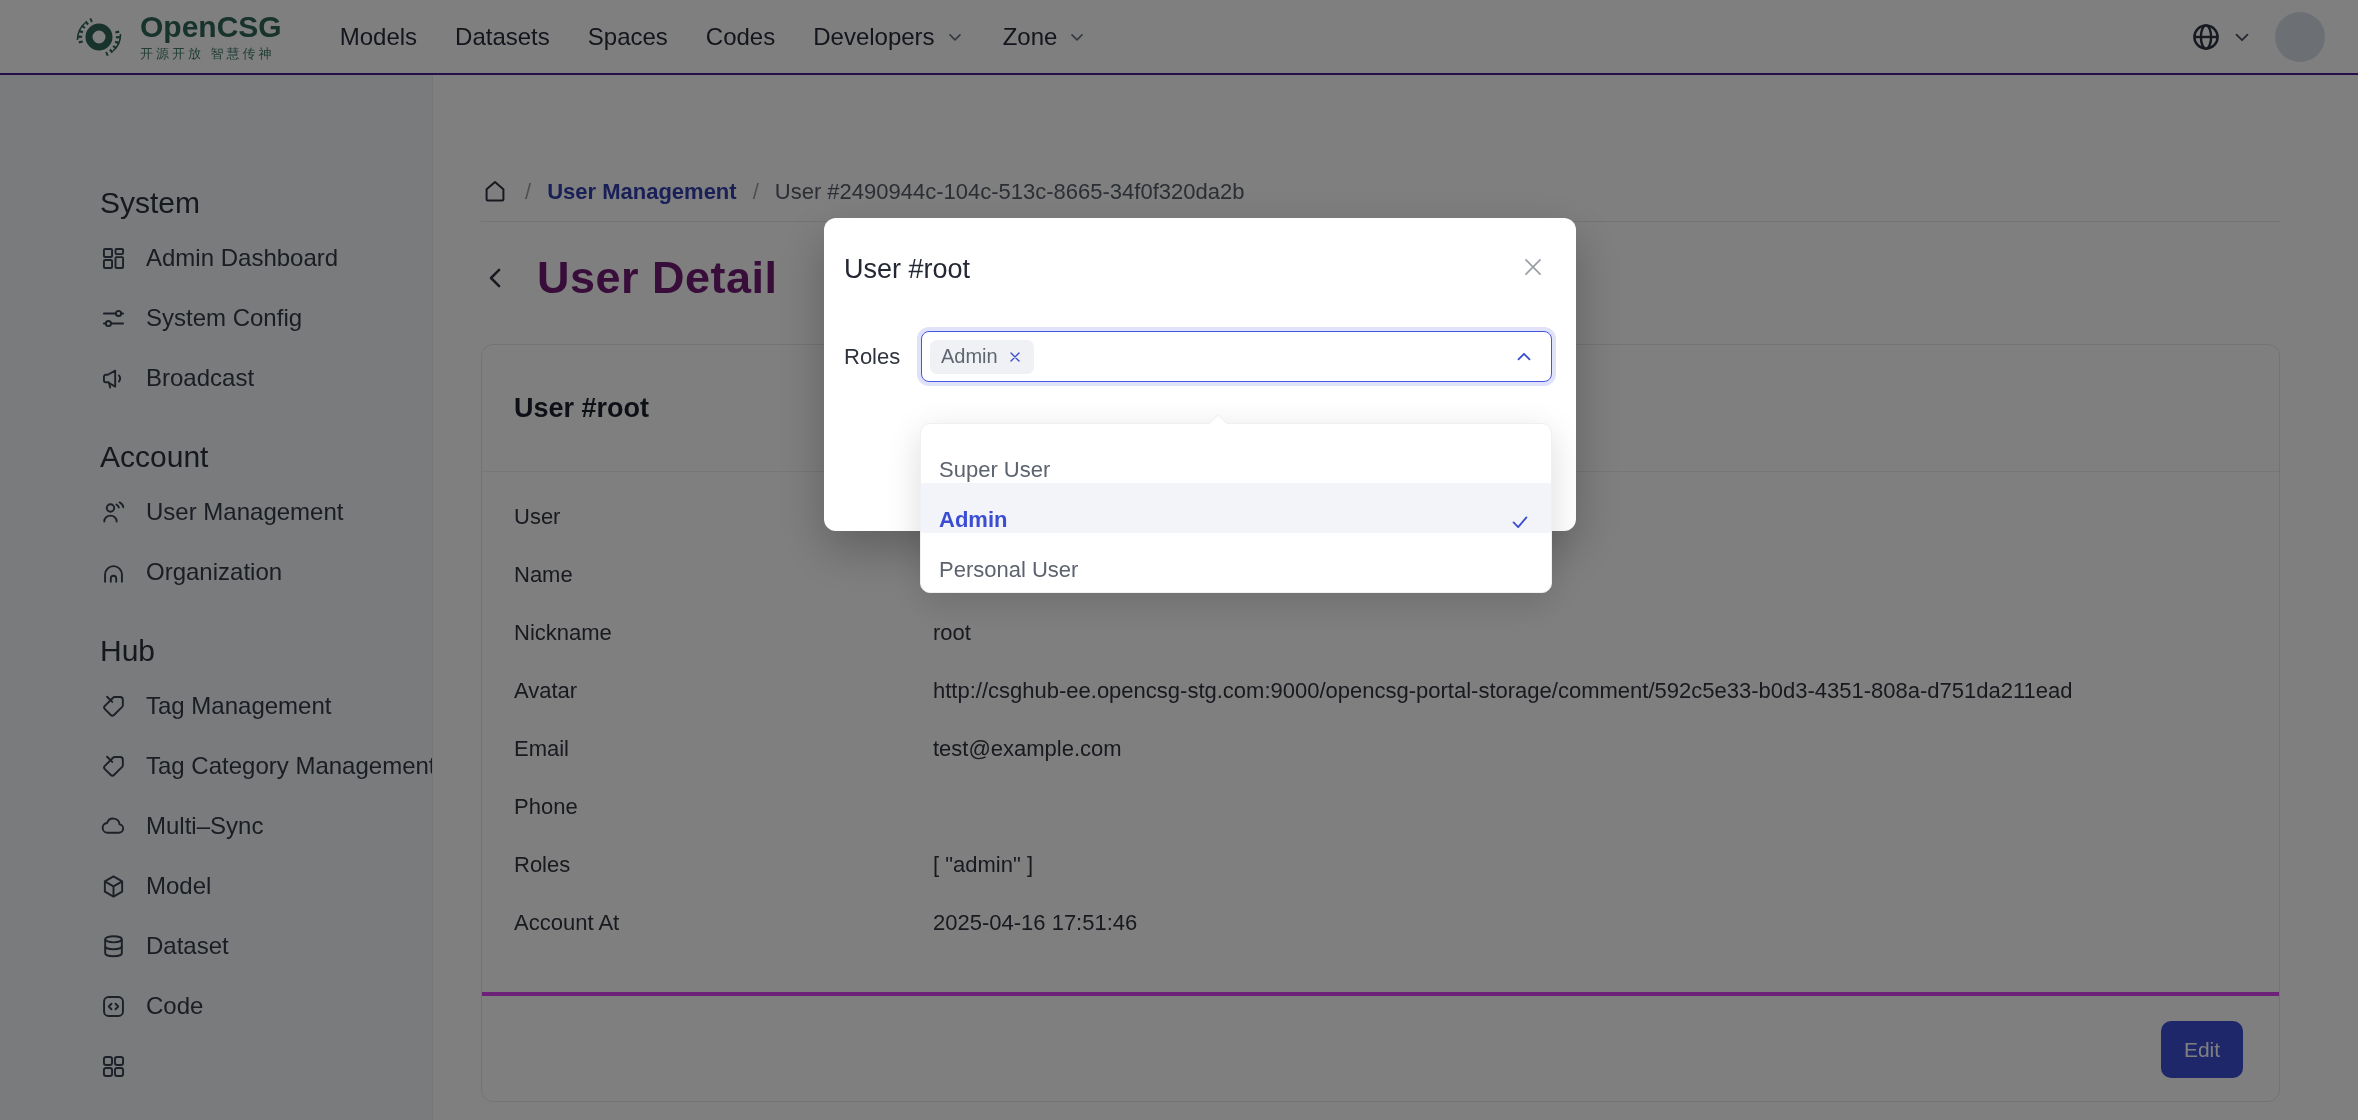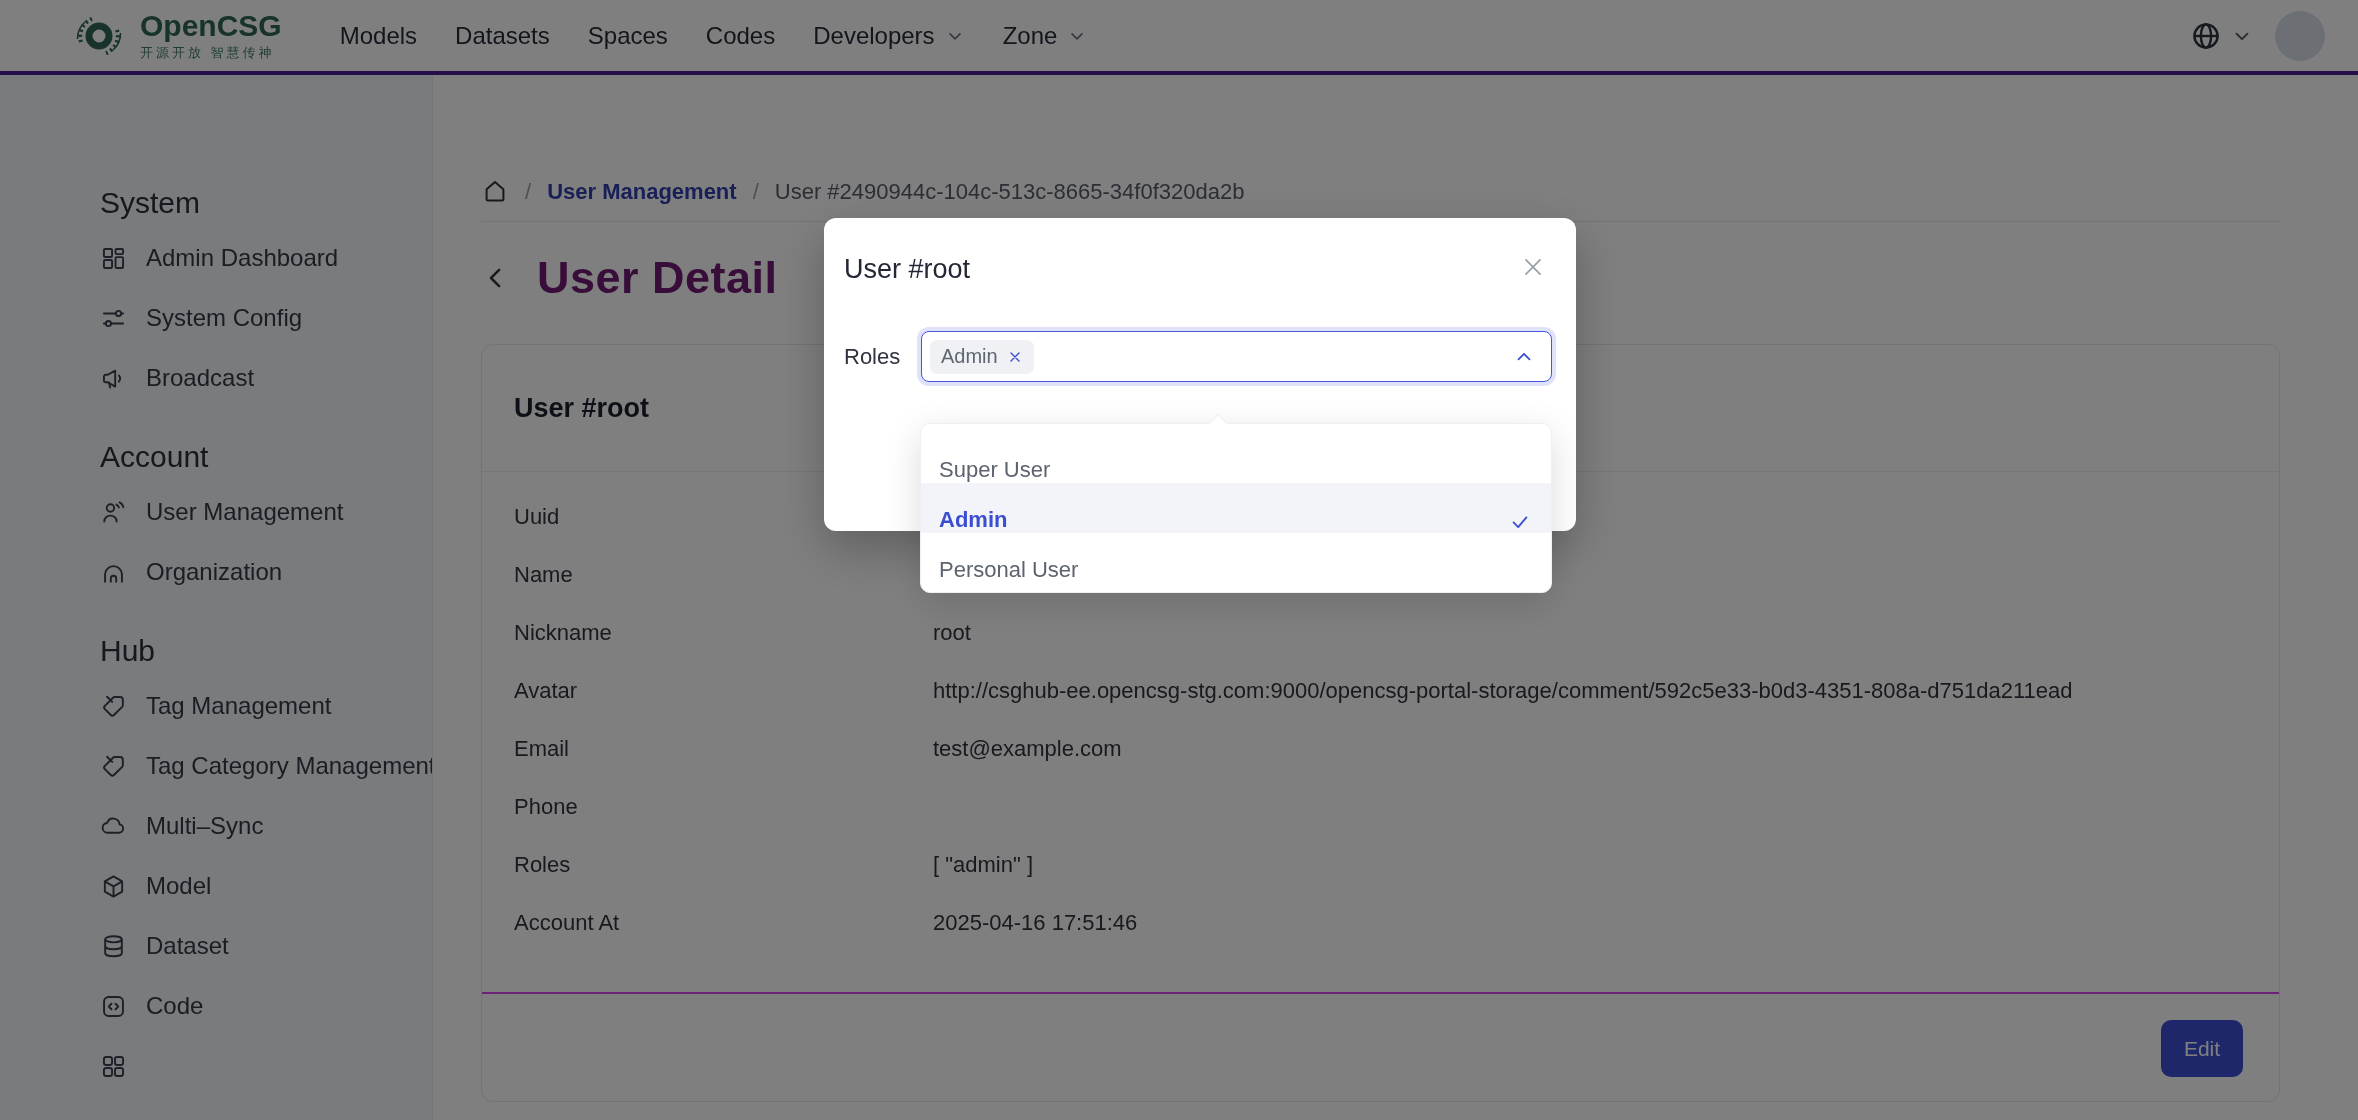--- a/index.html
+++ b/index.html
@@ -10,21 +10,21 @@
     --gray:#5d636e;
     --line:#e7e9ee;
   }
   *{margin:0;padding:0;box-sizing:border-box;}
   html,body{width:2358px;height:1120px;overflow:hidden;background:#fff;
     font-family:"Liberation Sans","DejaVu Sans",sans-serif;color:var(--ink);}
   svg{display:block;}
 
   
   .navbar{height:75px;display:flex;align-items:center;background:#fff;
-    border-bottom:4px solid #4c1d95;padding:0 33px 0 72px;position:relative;z-index:1;}
+    border-bottom:2px solid #4c1d95;padding:0 33px 0 72px;position:relative;z-index:1;}
   .brand{display:flex;align-items:center;gap:14px;cursor:pointer;}
   .brand-text .brand-name{font-size:30px;font-weight:bold;color:var(--brand-green);line-height:32px;}
   .brand-text .brand-tagline{font-size:13px;color:#3f7a6b;letter-spacing:3px;margin-top:2px;}
   .nav-links{display:flex;align-items:center;gap:38px;margin-left:58px;font-size:24px;color:var(--ink);}
   .nav-link{cursor:pointer;display:flex;align-items:center;gap:10px;white-space:nowrap;}
   .nav-spacer{flex:1;}
   .nav-right{display:flex;align-items:center;gap:22px;}
   .globe-wrap{display:flex;align-items:center;gap:8px;cursor:pointer;color:#2c3340;}
   .avatar{width:50px;height:50px;border-radius:50%;background:#d8dee8;cursor:pointer;}
 
@@ -55,21 +55,21 @@
   .page-title{font-size:45px;font-weight:bold;color:#701a75;letter-spacing:.5px;}
 
   
   .card{margin-top:32px;height:758px;border:1px solid #e4e7ed;border-radius:12px;background:#fff;}
   .card-head{height:127px;display:flex;align-items:center;padding-left:32px;
     border-bottom:1px solid #eceef2;font-size:27px;font-weight:600;color:#1c2130;}
   .rows{padding-top:16px;}
   .frow{height:58px;display:flex;align-items:center;padding-left:32px;font-size:22px;}
   .flabel{width:419px;color:var(--ink-soft);flex-shrink:0;}
   .fvalue{color:var(--ink-soft);white-space:nowrap;overflow:hidden;text-overflow:ellipsis;padding-right:30px;}
-  .card-foot{margin-top:40px;height:111px;border-top:2px solid #d946ef;
+  .card-foot{margin-top:40px;height:111px;border-top:4px solid #d946ef;
     display:flex;align-items:center;justify-content:flex-end;padding-right:36px;}
   .btn-primary{width:82px;height:57px;border:none;border-radius:10px;background:var(--accent);
     color:#fff;font-size:21px;font-family:inherit;cursor:pointer;}
 
   
   .mask{position:fixed;inset:0;background:rgba(0,0,0,0.5);z-index:50;}
   .dialog{position:fixed;left:824px;top:218px;width:752px;height:313px;background:#fff;
     border-radius:12px;box-shadow:0 18px 48px rgba(0,0,0,.25);z-index:60;padding:36px 24px 0 20px;}
   .dialog-title{font-size:27px;font-weight:500;color:#232834;}
   .dialog-close{position:absolute;top:36px;right:30px;color:#9aa0a8;cursor:pointer;background:none;border:none;}
@@ -318,21 +318,21 @@
             <polyline points="14.5 5.5 8 12 14.5 18.5"></polyline>
           </svg>
       </span>
       <span class="page-title">User Detail</span>
     </div>
 
     <section class="card">
       <div class="card-head">User #root</div>
       <div class="rows">
         <div class="frow">
-          <span class="flabel">Uuid</span>
+          <span class="flabel">User</span>
           <span class="fvalue"></span>
         </div>
         <div class="frow">
           <span class="flabel">Name</span>
           <span class="fvalue"></span>
         </div>
         <div class="frow">
           <span class="flabel">Nickname</span>
           <span class="fvalue">root</span>
         </div>

